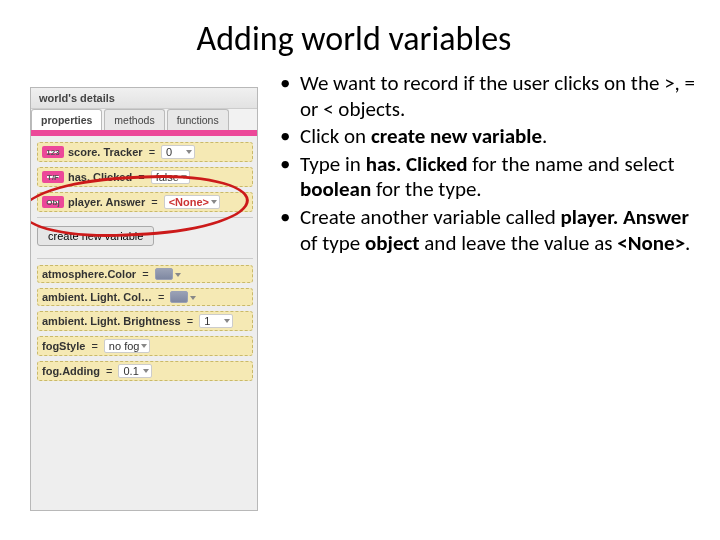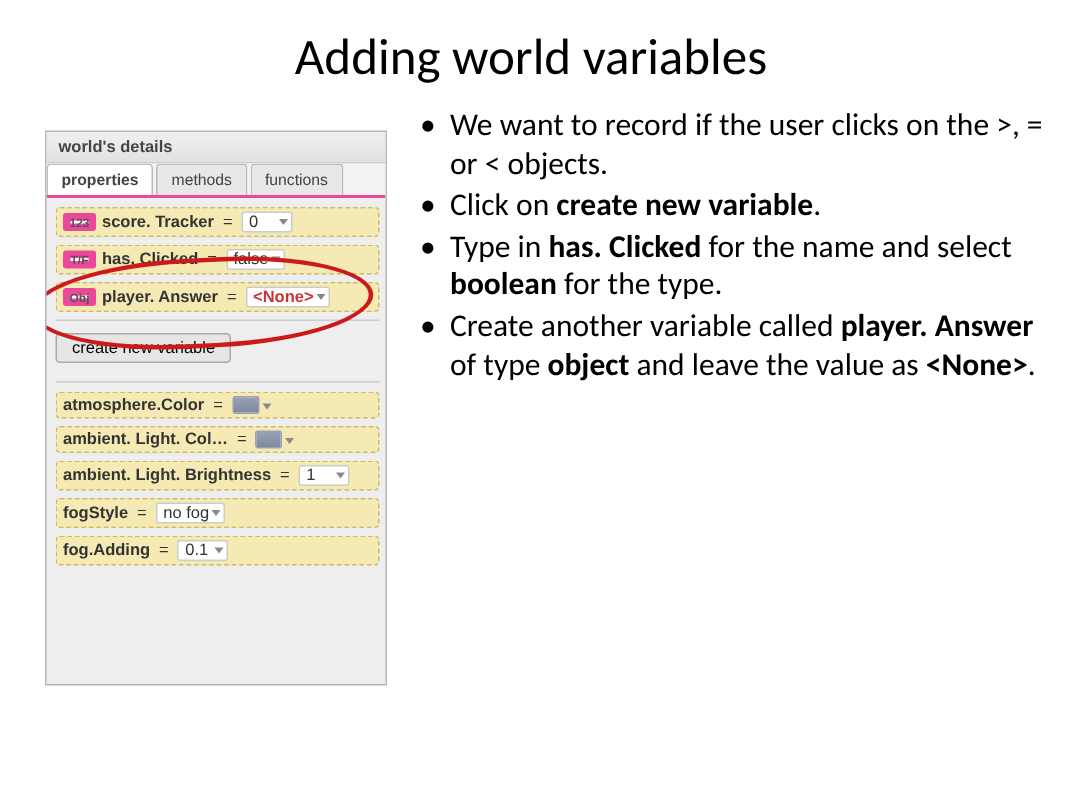--- a/index.html
+++ b/index.html
@@ -26,34 +26,34 @@
   .alice-panel {
     width: 228px;
     flex: 0 0 228px;
     border: 1px solid #b8b8b8;
     background: #eeeeee;
     font-family: Arial, sans-serif;
     font-size: 11px;
     color: #333;
     position: relative;
     margin-top: 20px;
-    height: 370px;
+    height: 424px;
     overflow: hidden;
   }
   .panel-header {
     background: linear-gradient(#f0f0f0,#e2e2e2);
     padding: 4px 8px;
     font-weight: bold;
     color: #444;
     border-bottom: 1px solid #ccc;
   }
   .tabs-row {
     display: flex;
     background: #f2f2f2;
-    border-bottom: 2px solid #ec4899;
+    border-bottom: 6px solid #ec4899;
   }
   .tab {
     padding: 4px 9px;
     font-size: 10.5px;
     color: #444;
     border: 1px solid #bbb;
     border-bottom: none;
     margin-right: 2px;
     border-radius: 3px 3px 0 0;
     background: #e8e8e8;

